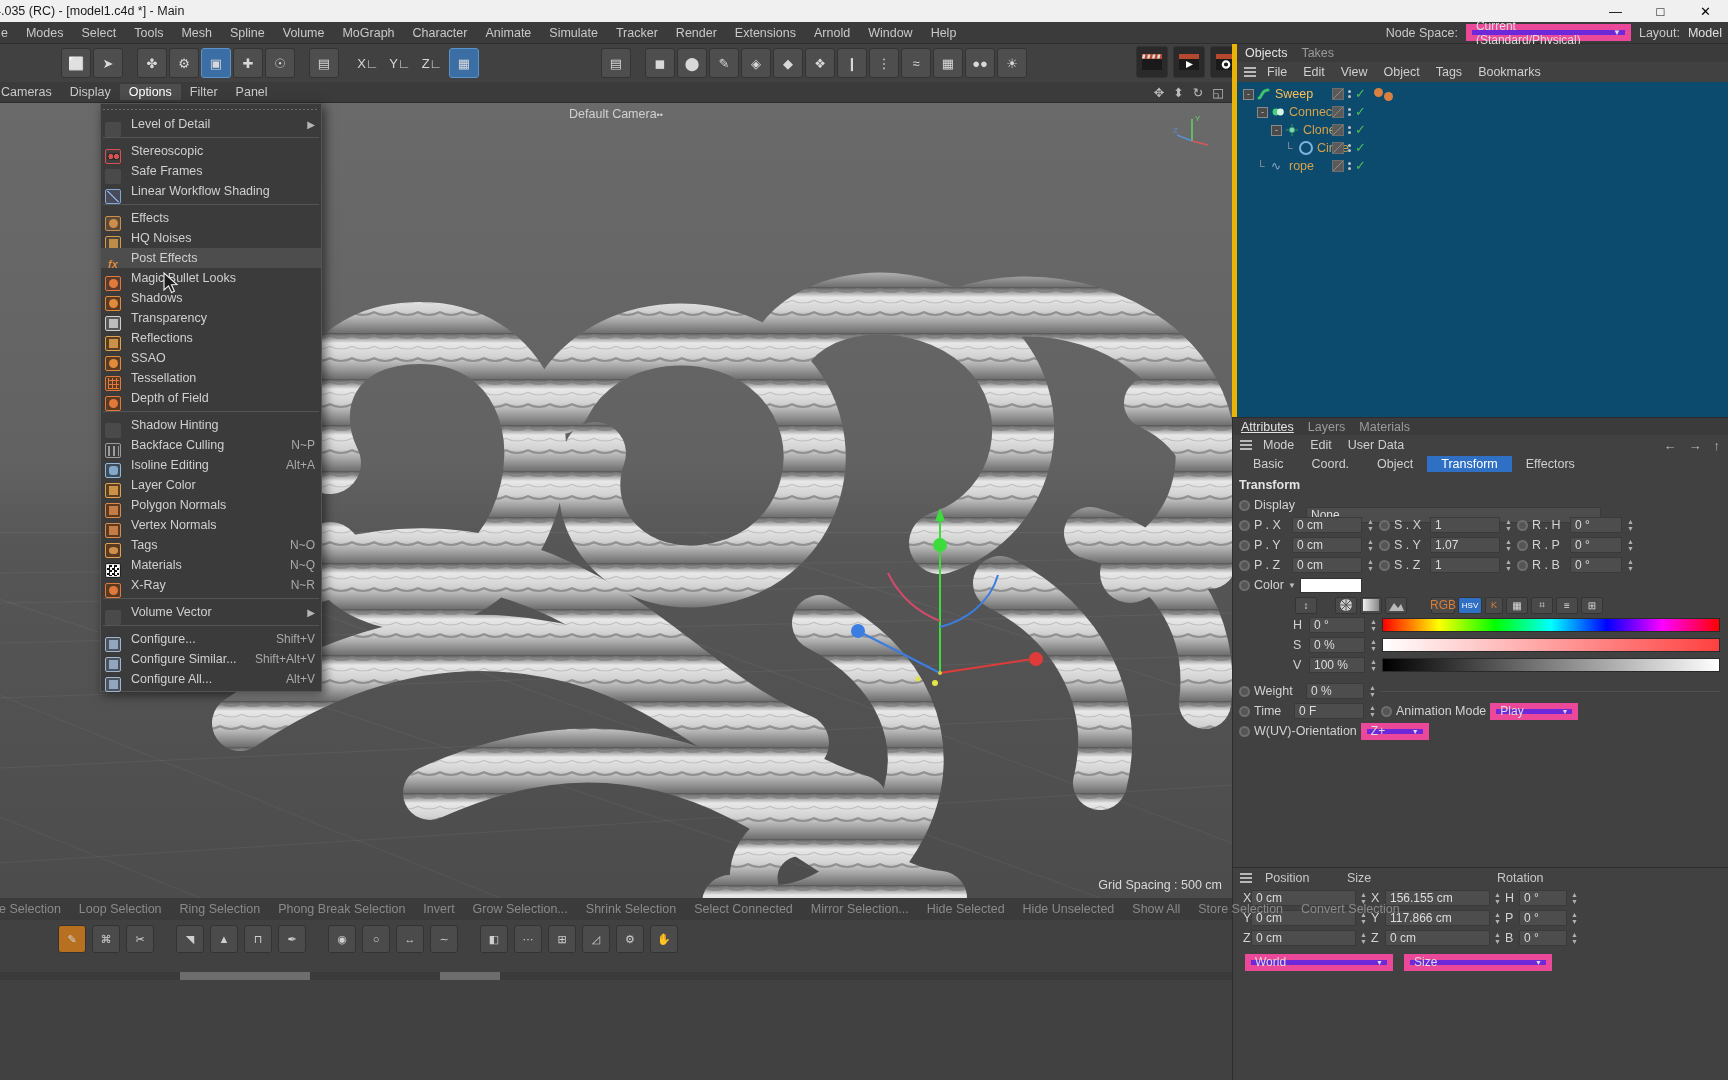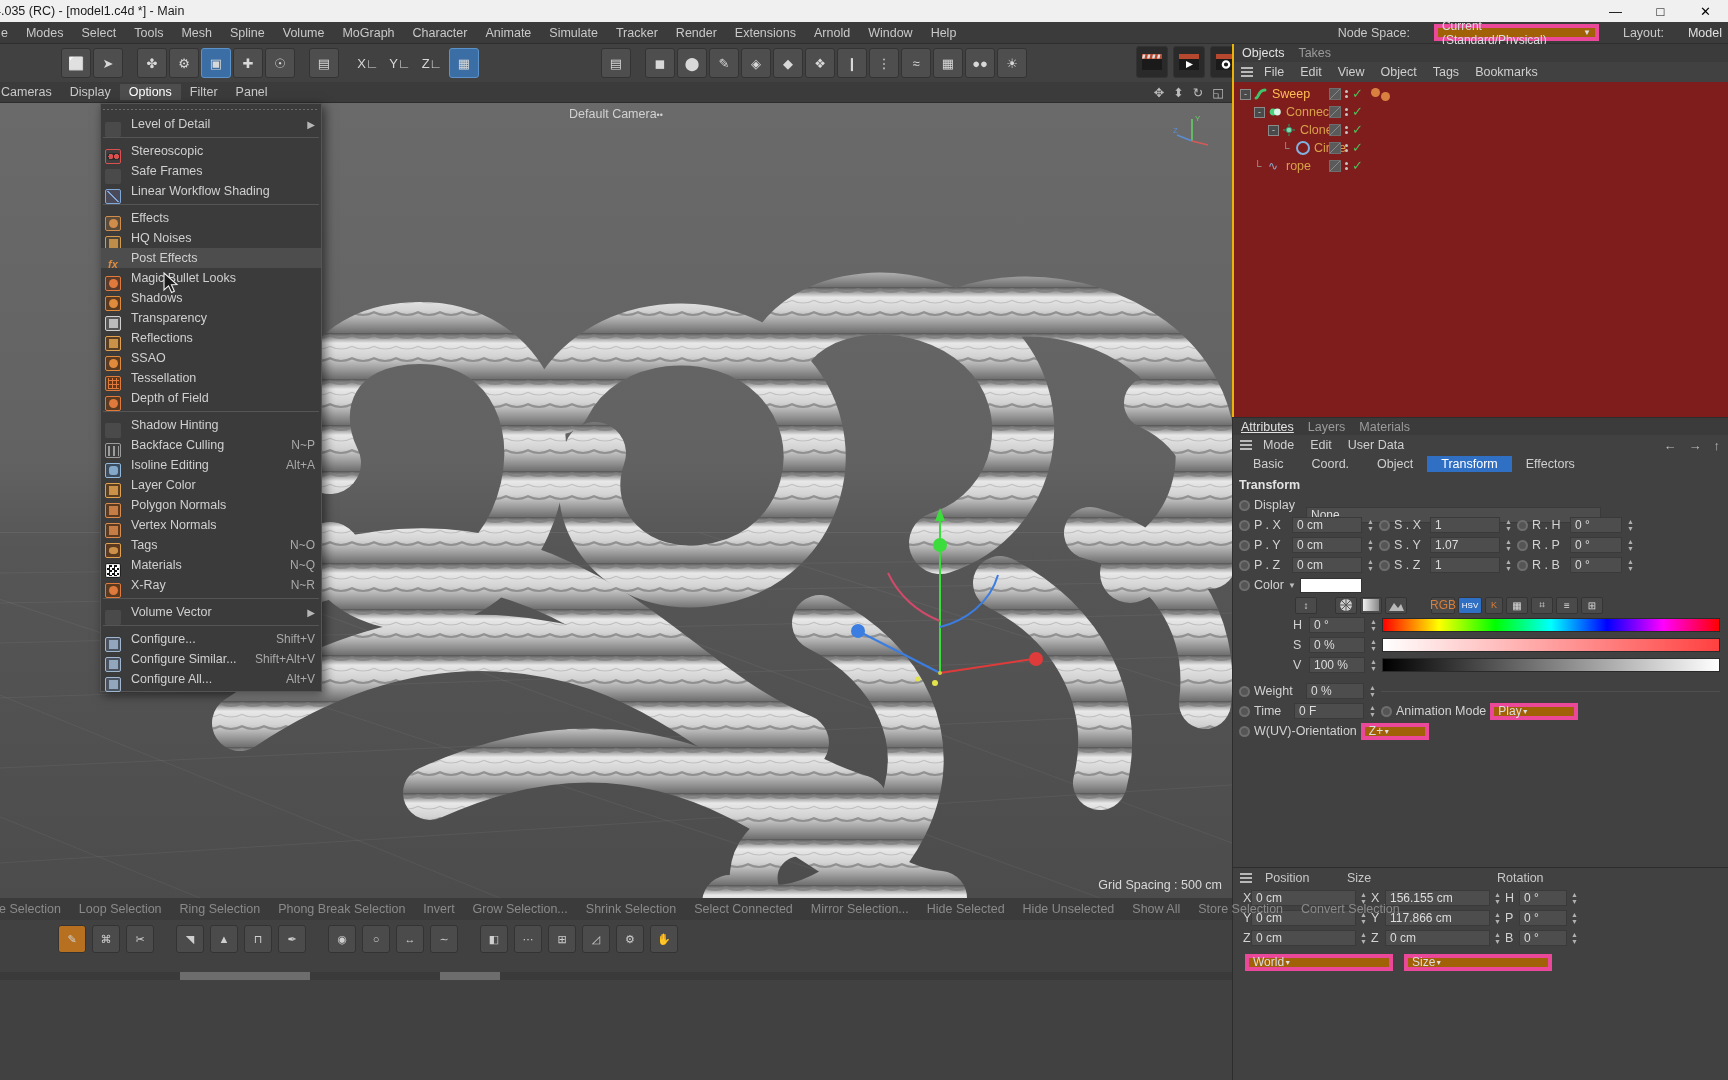--- a/index.html
+++ b/index.html
@@ -94,21 +94,21 @@
   .omi .lbl { font-size: 12.5px; color: #d0d0d0; flex: 1; white-space: nowrap; }
   .omi .sc { font-size: 12px; color: #a9a9a9; padding-left: 10px; white-space: nowrap; }
   .omi .arr { font-size: 10px; color: #b6b6b6; }
   .osep { height: 1px; background: #555; margin: 3px 2px; }
 
   
   #cursor { position: absolute; left: 163px; top: 272px; z-index: 60; pointer-events:none; }
 
   
   #objpanel { position:absolute; left:1232px; top:44px; width:496px; height:373px;
-              background:#7f1d1d; border-left:2px solid #eab308; }
+              background:#0c4a6e; border-left:5px solid #eab308; }
   .tabs-strip { display:flex; align-items:center; height:18px; background:#3b3b3b; padding-left:8px; gap:14px; }
   .tabs-strip .tb { font-size:12.5px; color:#9b9b9b; }
   .tabs-strip .tb.act { color:#e2e2e2; }
   .om-menubar { display:flex; align-items:center; height:20px; gap:0px; padding-left:4px; background:#414141; }
   .om-menubar .hm { width:18px; display:flex; flex-direction:column; gap:2px; padding:0 3px; }
   .om-menubar .hm i { display:block; height:2px; background:#b9b9b9; }
   .om-menubar .omi2 { padding:1px 8px; font-size:12.5px; color:#cfcfcf; }
   #obj-tree { padding-top:3px; font-size:12.5px; }
   .orow { display:flex; align-items:center; height:18px; position:relative; }
   .orow .tree { display:flex; align-items:center; }
@@ -142,22 +142,22 @@
   #attr-subtabs .st.act { background:#2f6fc4; color:#fff; }
   .sec-title { font-size:12.5px; font-weight:bold; color:#e3e3e3; padding:5px 0 3px 6px; }
   .frow { display:flex; align-items:center; height:20px; padding-left:6px; gap:4px; }
   .rdot { width:11px; height:11px; border-radius:50%; background:#555; border:2px solid #6e6e6e; flex:none; }
   .flbl { font-size:12.5px; color:#d2d2d2; white-space:nowrap; }
   .fld { background:#4d4d4d; border:1px solid #3a3a3a; height:16px; font-size:12px; color:#ddd;
          display:flex; align-items:center; padding:0 4px; }
   .spin { width:9px; display:flex; flex-direction:column; align-items:center; color:#b0b0b0;
           font-size:7px; line-height:7px; flex:none; }
   .swatch { height:15px; background:#fff; border:1px solid #333; }
-  .ddown { background:#a16207; border:4px solid #ec4899; height:17px; font-size:12px; color:#ddd;
-           display:flex; align-items:center; padding:0 4px; justify-content:flex-start; }
+  .ddown { background:#6d28d9; border:6px solid #ec4899; height:17px; font-size:12px; color:#ddd;
+           display:flex; align-items:center; padding:0 4px; justify-content:space-between; }
   .hbar { height:14px; border:1px solid #2a2a2a; }
   .cbtn { width:22px; height:17px; background:#4a4a4a; border:1px solid #343434; border-radius:2px;
           display:flex; align-items:center; justify-content:center; font-size:10px; color:#ddd; }
 
   
   #coordpanel { position:absolute; left:1232px; top:867px; width:496px; height:213px;
                 background:#414141; border-left:1px solid #2d2d2d; border-top:1px solid #2d2d2d; }
   #coord-head { display:flex; align-items:center; height:20px; padding-left:4px; font-size:12.5px; }
   #coord-head .hm { width:18px; display:flex; flex-direction:column; gap:2px; padding:0 3px; }
   #coord-head .hm i { display:block; height:2px; background:#b9b9b9; }
@@ -205,21 +205,21 @@
     <div class="mi">Character</div>
     <div class="mi">Animate</div>
     <div class="mi">Simulate</div>
     <div class="mi">Tracker</div>
     <div class="mi">Render</div>
     <div class="mi">Extensions</div>
     <div class="mi">Arnold</div>
     <div class="mi">Window</div>
     <div class="mi">Help</div>
 
-    <div style="margin-left:auto;display:flex;align-items:center;gap:24px;padding-right:6px;">
+    <div style="margin-left:auto;display:flex;align-items:center;gap:8px;padding-right:6px;">
       <span style="font-size:12.5px;color:#c9c9c9;">Node Space:</span>
       <span class="ddown" style="width:165px;">
         <span>Current (Standard/Physical)</span>
         <span style="font-size:8px;">▼</span>
       </span>
       <span style="font-size:12.5px;color:#c9c9c9;">Layout:</span>
       <span style="font-size:12.5px;color:#e0e0e0;">Model</span>
     </div>
   </div>
 

